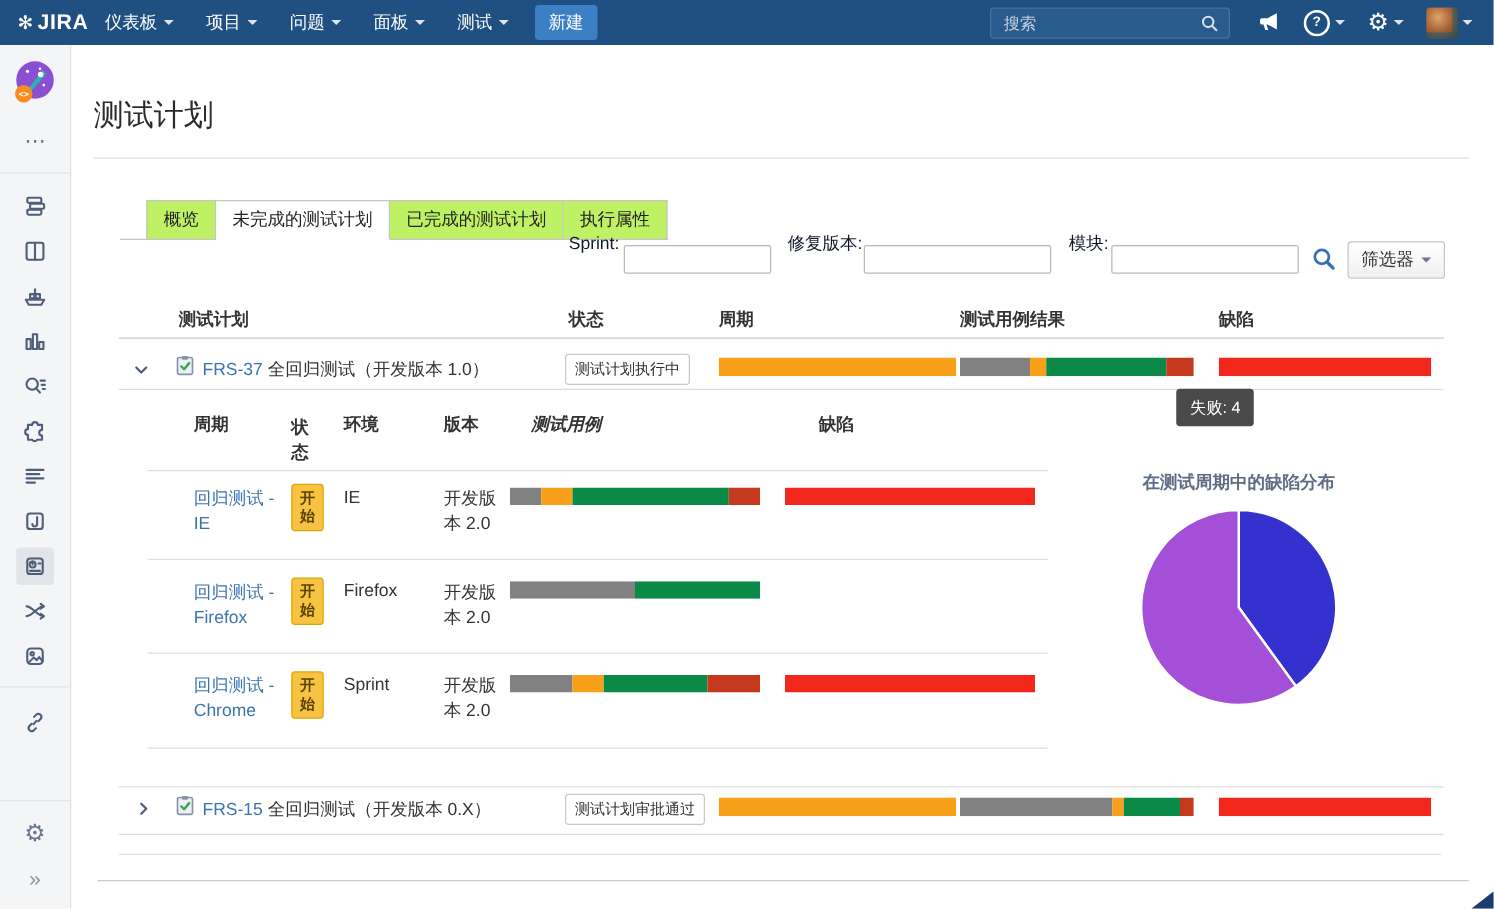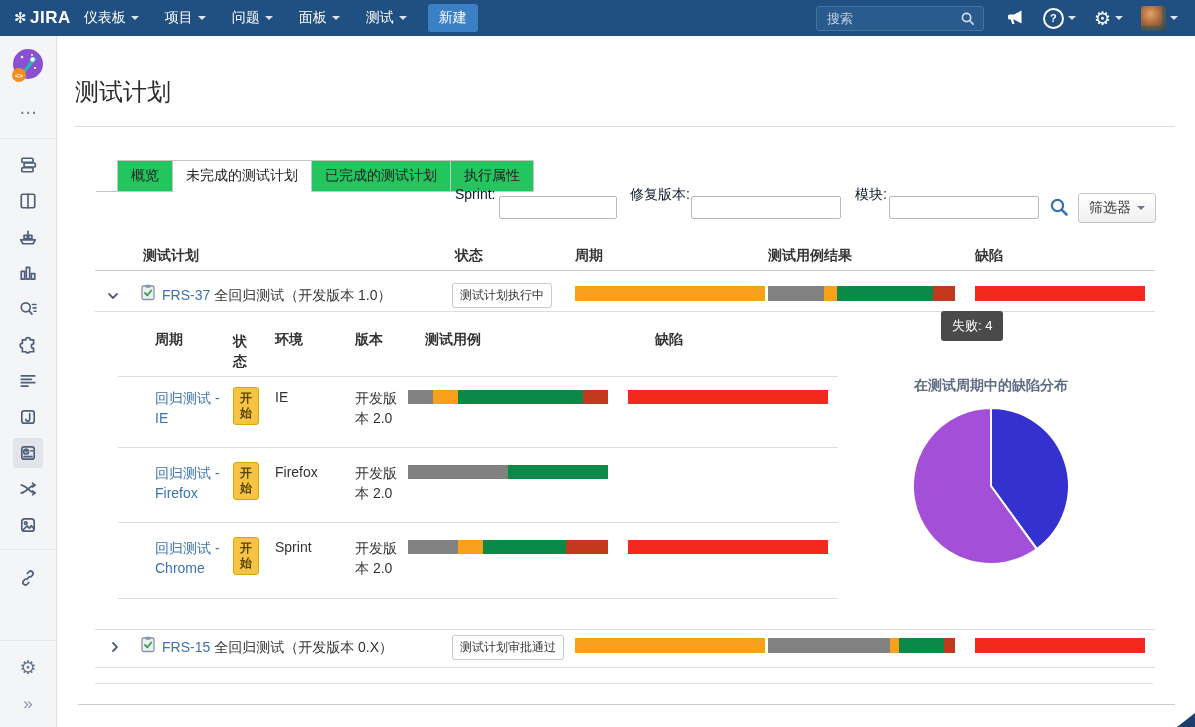--- a/index.html
+++ b/index.html
@@ -22,21 +22,21 @@
   .logo .mark{font-size:15px;margin-right:3px;}
   .navitem{display:flex;align-items:center;gap:5px;padding:0 13px;height:36px;font-size:14px;cursor:pointer;}
   .caret{width:0;height:0;border-left:4px solid transparent;border-right:4px solid transparent;border-top:4px solid rgba(255,255,255,.85);display:inline-block;}
   .caret.dark{border-top-color:#6B778C;}
   .createbtn{
     background:var(--navbtn,#3B7FC4);border-radius:3px;padding:5px 11px;margin-left:8px;
     font-size:14px;color:#fff;border:none;cursor:pointer;
   }
   .navsearch{
     margin-left:auto;display:flex;align-items:center;
-    width:168px;height:25px;background:#2A5B8E;border:1px solid #46729E;border-radius:3px;
+    width:192px;height:25px;background:#2A5B8E;border:1px solid #46729E;border-radius:3px;
     padding:0 8px;box-sizing:border-box;
   }
   .navsearch input{
     flex:1;background:transparent;border:none;outline:none;color:#E7EEF5;font-size:13px;width:120px;
     font-family:inherit;
   }
   .navsearch input::placeholder{color:#C6D3E1;}
   .navicons{display:flex;align-items:center;gap:4px;margin:0 10px 0 14px;}
   .navicon{display:flex;align-items:center;gap:4px;padding:0 7px;cursor:pointer;height:36px;}
   .helpcircle{width:17px;height:17px;border:2px solid #fff;border-radius:50%;display:flex;align-items:center;justify-content:center;font-size:11px;font-weight:bold;}
@@ -53,21 +53,21 @@
   .sb-item{width:36px;height:36px;display:flex;align-items:center;justify-content:center;cursor:pointer;color:#505F79;}
   .sb-item.active{background:#E2E4E9;border-radius:3px;width:30px;height:30px;margin:3px 0;}
   .sb-item svg{stroke:#505F79;fill:none;stroke-width:1.5;stroke-linecap:round;stroke-linejoin:round;}
   .sb-glyph{font-size:17px;color:#6B778C;line-height:1;}
 
   
   .pagetitle{position:absolute;left:75px;top:76px;font-size:24px;font-weight:500;color:#2b2b2b;}
 
   .tabstrip{position:absolute;left:96px;top:160px;display:flex;align-items:flex-end;border-bottom:1px solid #C5C5C5;padding-left:21px;}
   .tab{
-    font-size:14px;padding:6px 13px;background:#22c55e;border:1px solid #C5C5C5;border-left-width:0;
+    font-size:14px;padding:6px 13px;background:#bef264;border:1px solid #C5C5C5;border-left-width:0;
     margin-bottom:-1px;cursor:pointer;color:#222;white-space:nowrap;
   }
   .tab:first-child{border-left-width:1px;}
   .tab.active{background:#fff;border-bottom:1px solid #fff;}
 
   .flabel{position:absolute;font-size:14px;color:#0f172a;top:186px;}
   .txt{position:absolute;top:196px;height:23px;box-sizing:border-box;border:1px solid #b9b9b9;border-radius:2px;font:13px "Liberation Sans",sans-serif;padding:0 6px;outline:none;}
   .filterbtn{
     position:absolute;left:1078px;top:193px;height:28px;padding:0 10px;display:flex;align-items:center;gap:6px;
     background:linear-gradient(#fff,#f0f0f0);border:1px solid #c5c5c5;border-radius:3px;font-size:14px;color:#333;cursor:pointer;
@@ -340,21 +340,21 @@
     </div>
 </div>
 <div class="line" style="left:95px;top:311px;width:1060px;"></div>
 
 <div class="tooltip">失败: 4</div>
 
 <span class="hlabel" style="left:155px;top:331px;">周期</span>
 <span class="hlabel" style="left:233px;top:331px;width:16px;display:inline-block;line-height:1.45;">状态</span>
 <span class="hlabel" style="left:275px;top:331px;">环境</span>
 <span class="hlabel" style="left:355px;top:331px;">版本</span>
-<span class="hlabel" style="left:425px;top:331px;">测试用例</span>
+<span class="hlabel" style="left:425px;top:331px;font-style:italic;">测试用例</span>
 <span class="hlabel" style="left:655px;top:331px;">缺陷</span>
 <div class="line" style="left:118px;top:376px;width:720px;"></div>
 
 <div>
   <a class="link abs" style="left:155px;top:389px;width:74px;line-height:1.4;display:inline-block;">回归测试 - IE</a>
   <span class="yellowbadge" style="left:233px;top:387px;">开始</span>
   <span class="celltext" style="left:275px;top:389px;">IE</span>
   <span class="celltext" style="left:355px;top:389px;width:48px;line-height:1.4;display:inline-block;">开发版本 2.0</span>
   <div class="bar" style="left:408px;top:390px;width:200px;height:14px;">
       <div style="width: 12.5%; background: rgb(129, 129, 129);"></div>

